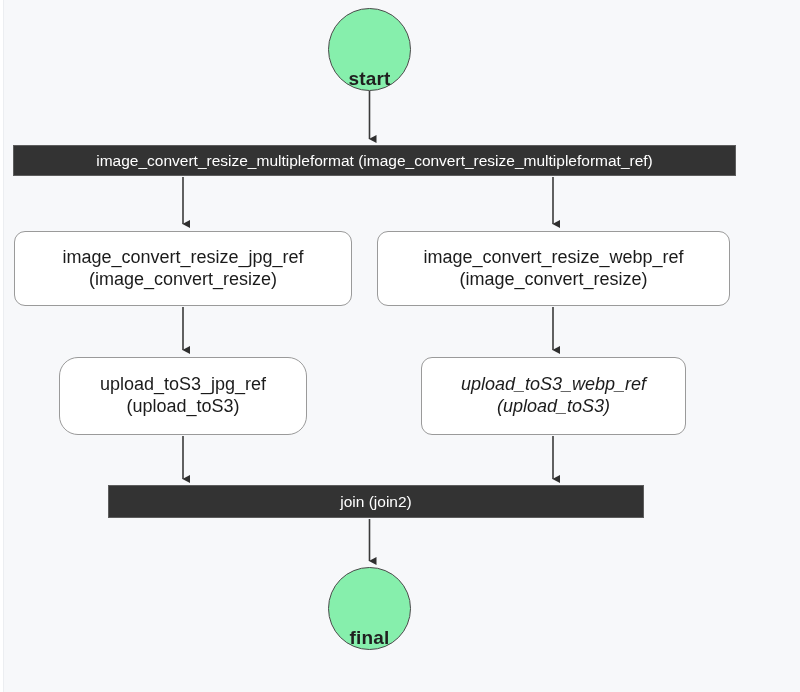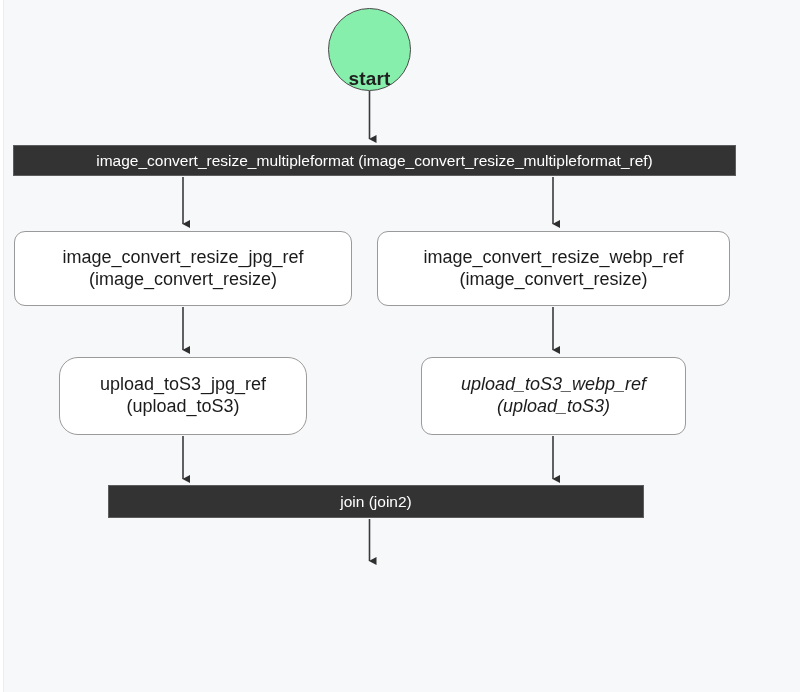--- a/index.html
+++ b/index.html
@@ -165,14 +165,17 @@
 
   <div class="node box-node" id="node-webp-upload">
     <span class="box-label">upload_toS3_webp_ref
 (upload_toS3)</span>
   </div>
 
   <div class="node bar-node" id="node-join">
     <span>join (join2)</span>
   </div>
 
+  <div class="node circle-node" id="node-final">
+    <span>final</span>
+  </div>
 
 </div>
 
 </body></html>

